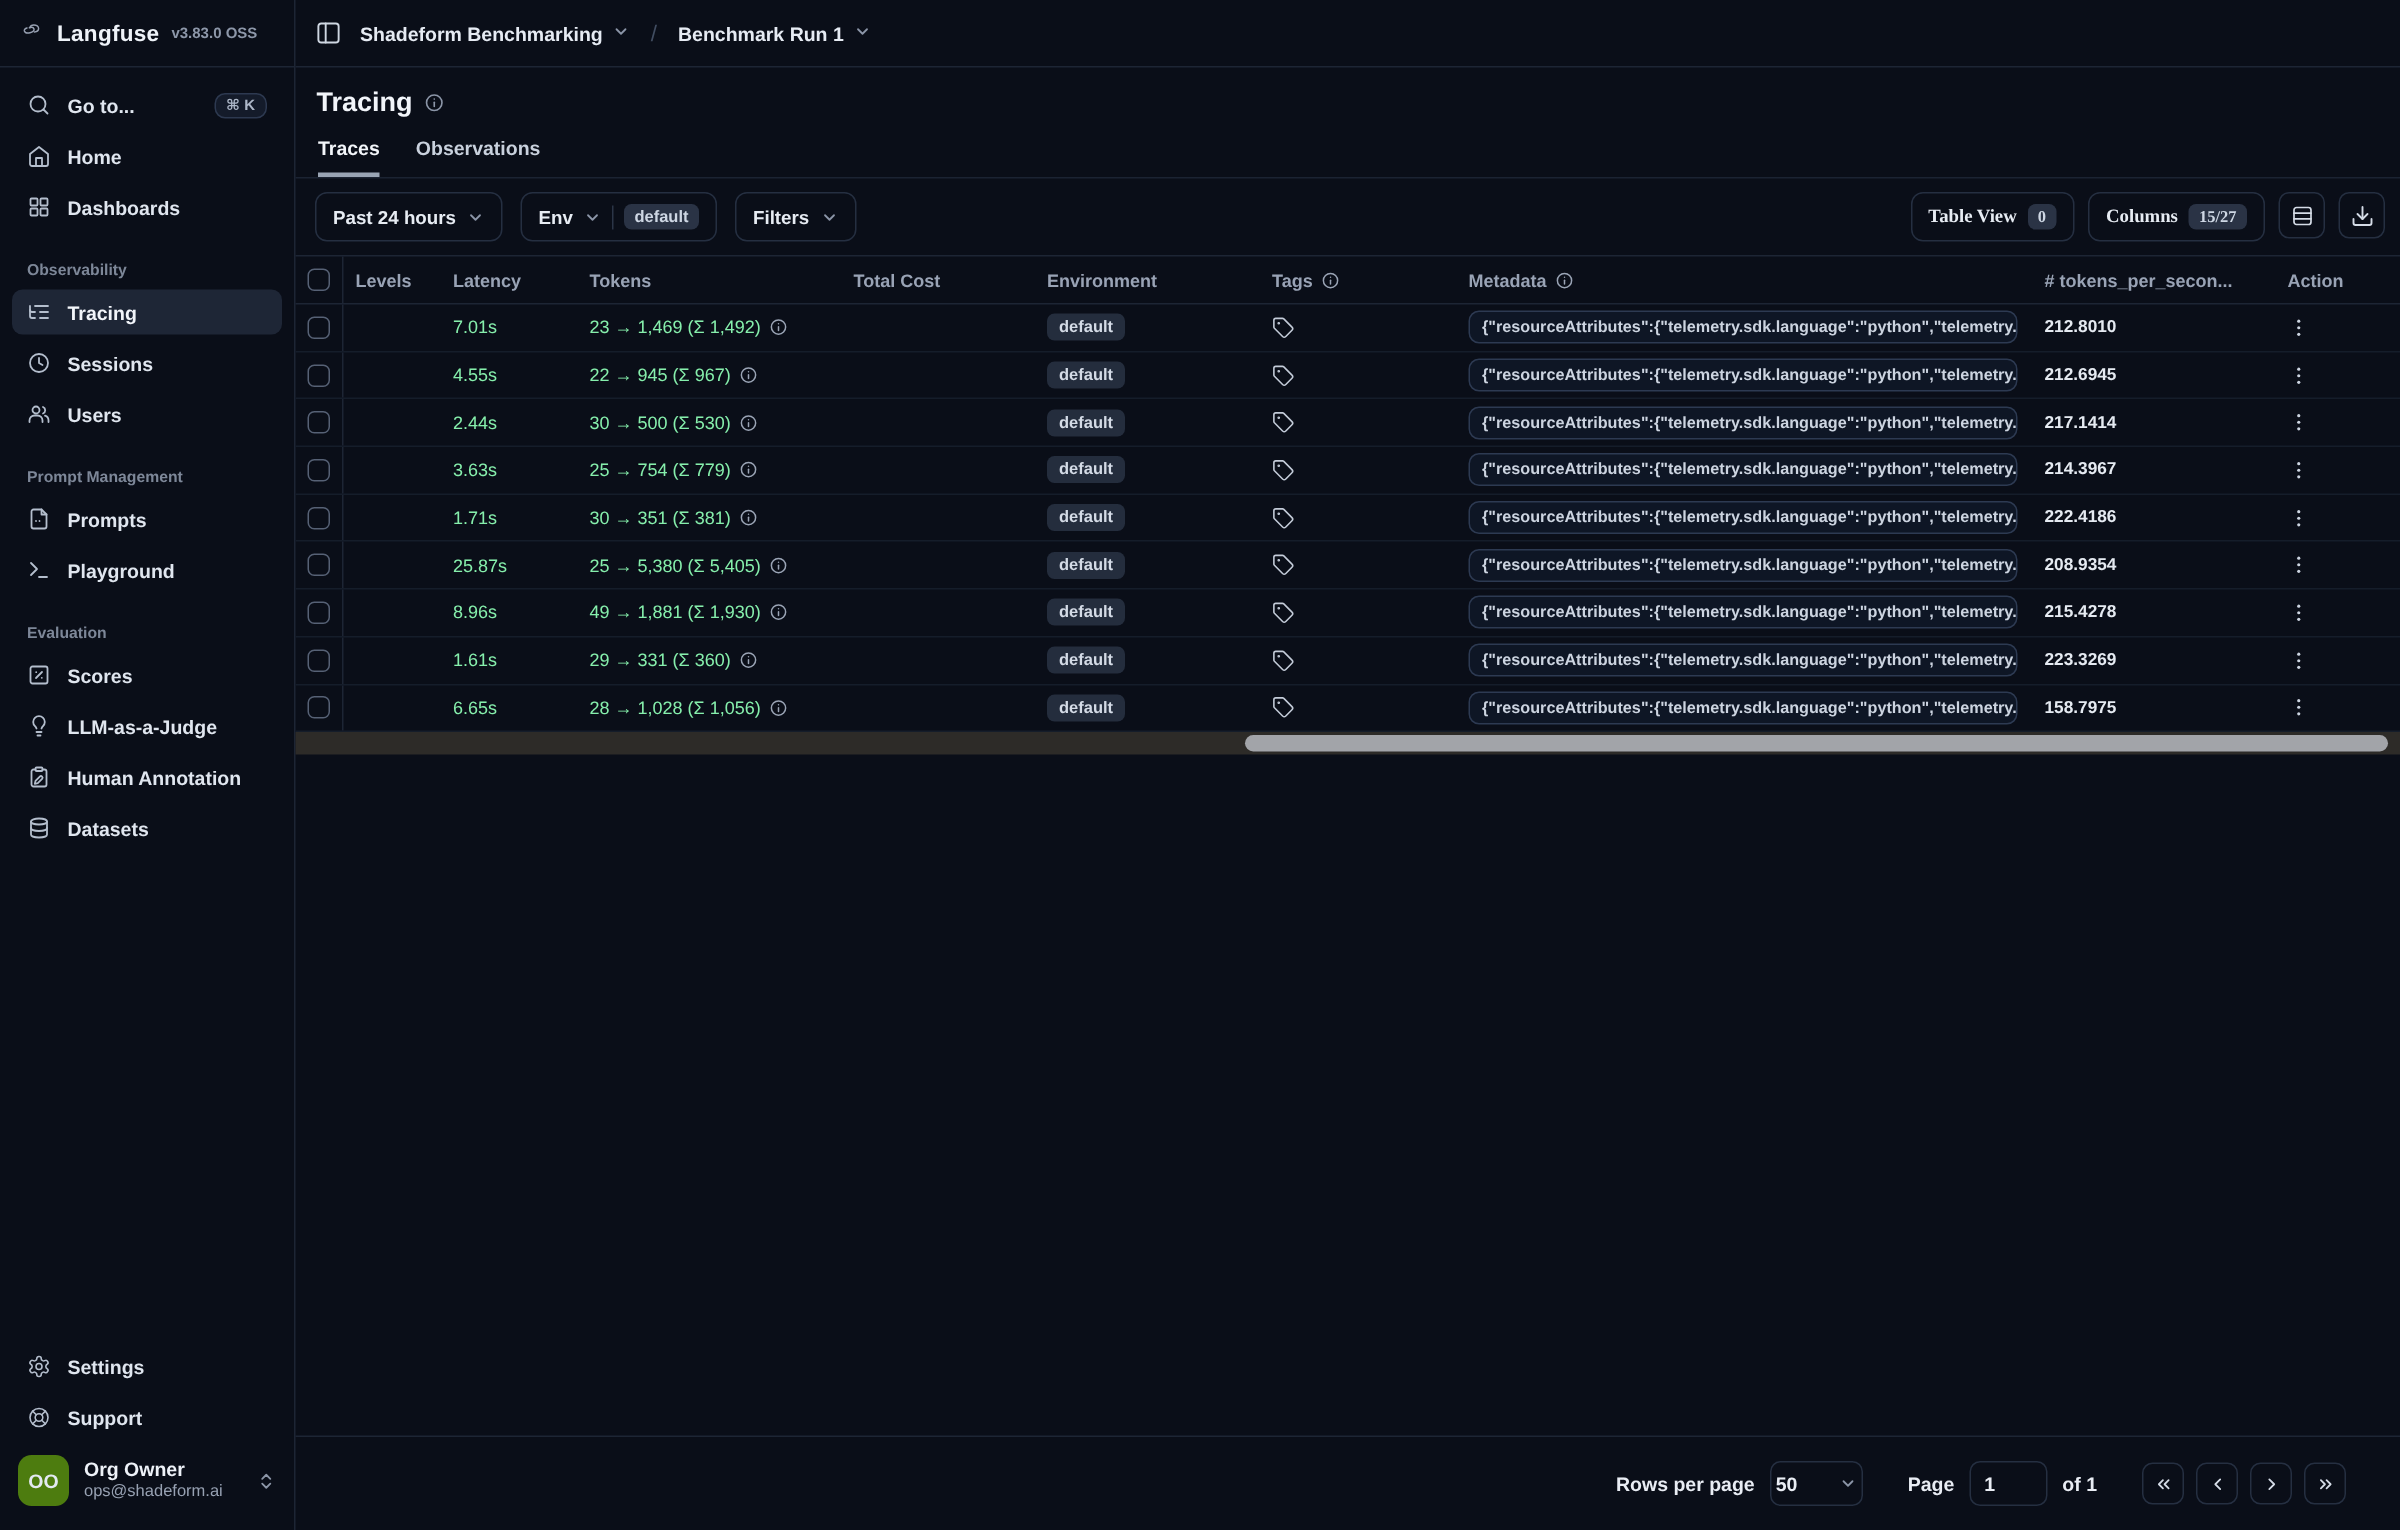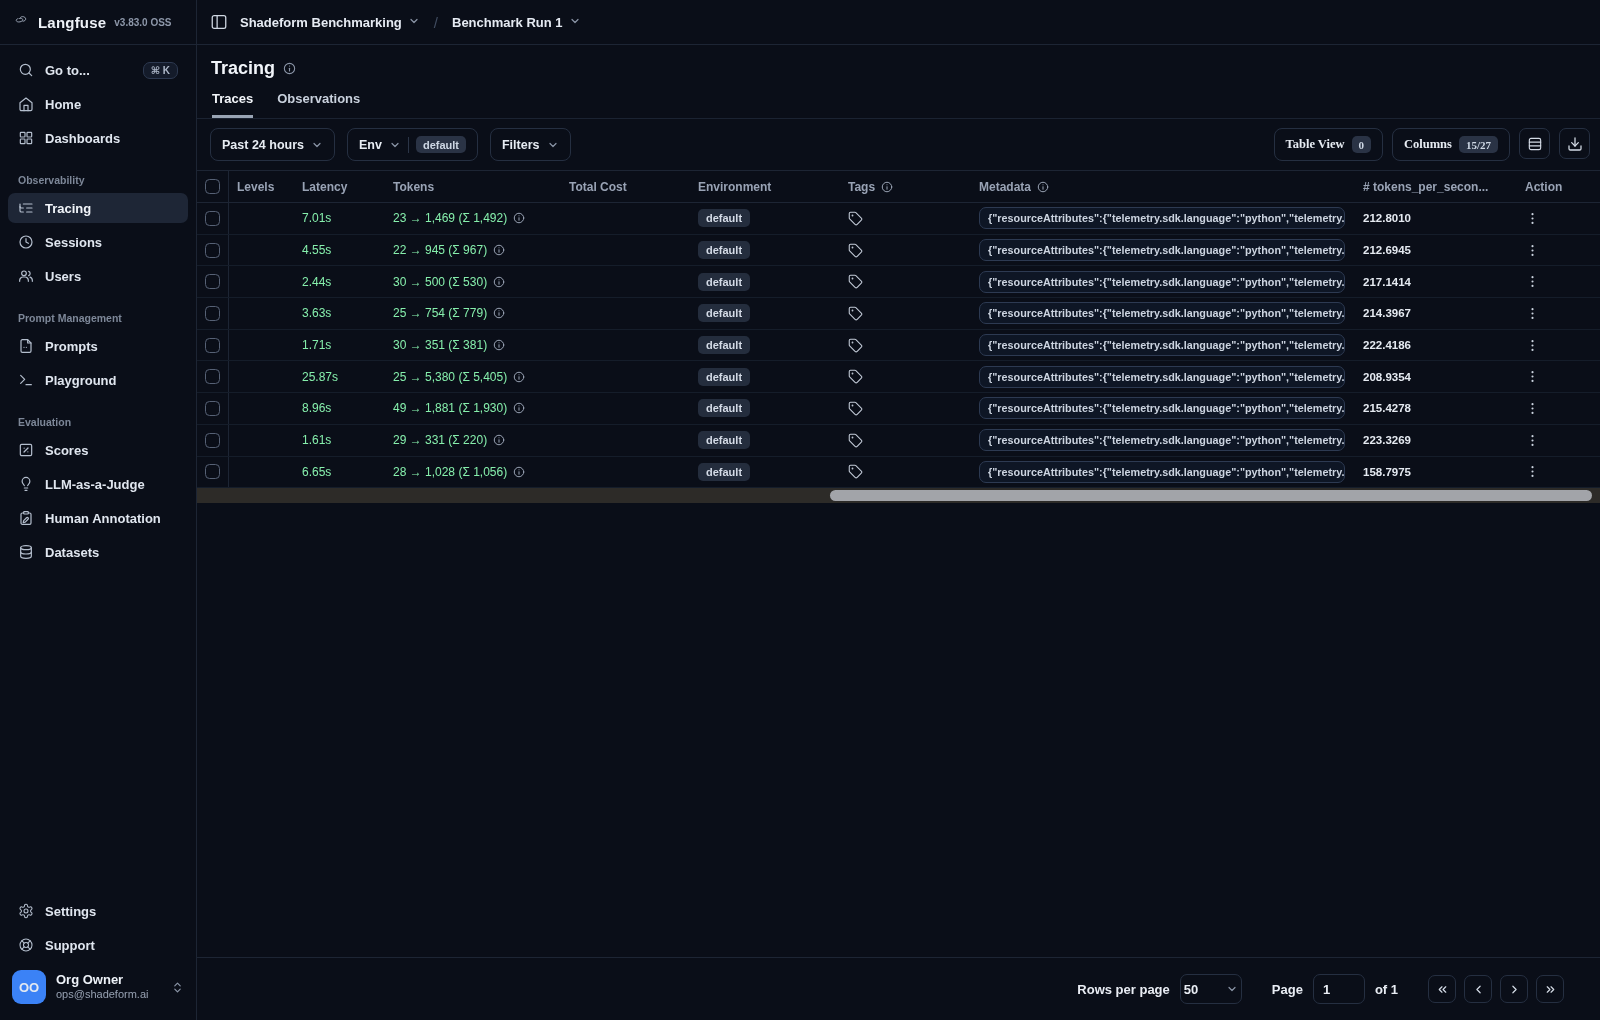--- a/index.html
+++ b/index.html
@@ -19,21 +19,21 @@
   .brand { font-size:15px; font-weight:700; color:#eef2f8; letter-spacing:.2px; }
   .version { font-size:10px; font-weight:600; color:#8d97a9; }
   .nav { padding:10px 8px 0; display:flex; flex-direction:column; }
   .nav-item { display:flex; align-items:center; gap:11px; height:30px; padding:0 10px; margin-bottom:4px; border-radius:7px; font-size:13px; font-weight:600; color:#e0e6ef; cursor:pointer; }
   .nav-item .nico { color:#b4becd; display:flex; }
   .nav-item.active { background:#1e2636; color:#f2f5fa; }
   .kbd { margin-left:auto; border:1px solid #2d3950; background:#141b2a; border-radius:7px; padding:2px 7px; font-size:10px; font-weight:600; color:#aeb8c9; }
   .section-label { font-size:10.5px; font-weight:600; color:#7d8798; padding:0 10px; margin:17px 0 7px; }
   .sb-spacer { flex:1; }
   .user-chip { display:flex; align-items:center; gap:10px; margin:6px 12px 16px; cursor:pointer; }
-  .avatar { width:34px; height:34px; border-radius:9px; background:#3b82f6; display:flex; align-items:center; justify-content:center; font-size:13px; font-weight:700; color:#e3e9f1; flex:none; }
+  .avatar { width:34px; height:34px; border-radius:9px; background:#4d7c0f; display:flex; align-items:center; justify-content:center; font-size:13px; font-weight:700; color:#e3e9f1; flex:none; }
   .user-meta { display:flex; flex-direction:column; line-height:1.25; flex:1; min-width:0; }
   .user-name { font-size:13px; font-weight:700; color:#eef2f8; }
   .user-email { font-size:11px; color:#97a1b2; }
 
   
   .main { flex:1; height:100%; display:flex; flex-direction:column; min-width:0; }
   .topbar { height:45px; border-bottom:1px solid #1d2534; display:flex; align-items:center; gap:12px; padding:0 13px; flex:none; }
   .panel-btn { color:#cfd7e2; display:flex; cursor:pointer; }
   .crumb { display:flex; align-items:center; gap:6px; font-size:13px; font-weight:600; color:#e6ebf3; cursor:pointer; }
   .crumb .chev { color:#8b95a7; }
@@ -716,21 +716,21 @@
     </div>
   </div>
 
   <div class="trow">
     <div class="cell chk">
             <span class="checkbox"></span>
           </div>
     <div class="cell"></div>
     <div class="cell c-lat">1.61s</div>
     <div class="cell c-tok">
-      <span>29 → 331 (Σ 220)</span>
+      <span>29 → 331 (Σ 360)</span>
       <span class="info-ic">
               <svg class="ic xs" viewBox="0 0 24 24" style="stroke-width:2">
                 <circle cx="12" cy="12" r="9.5"></circle>
                 <path d="M12 16.5v-5"></path>
                 <path d="M12 7.5h.01"></path>
               </svg>
             </span>
     </div>
     <div class="cell"></div>
     <div class="cell envc">

